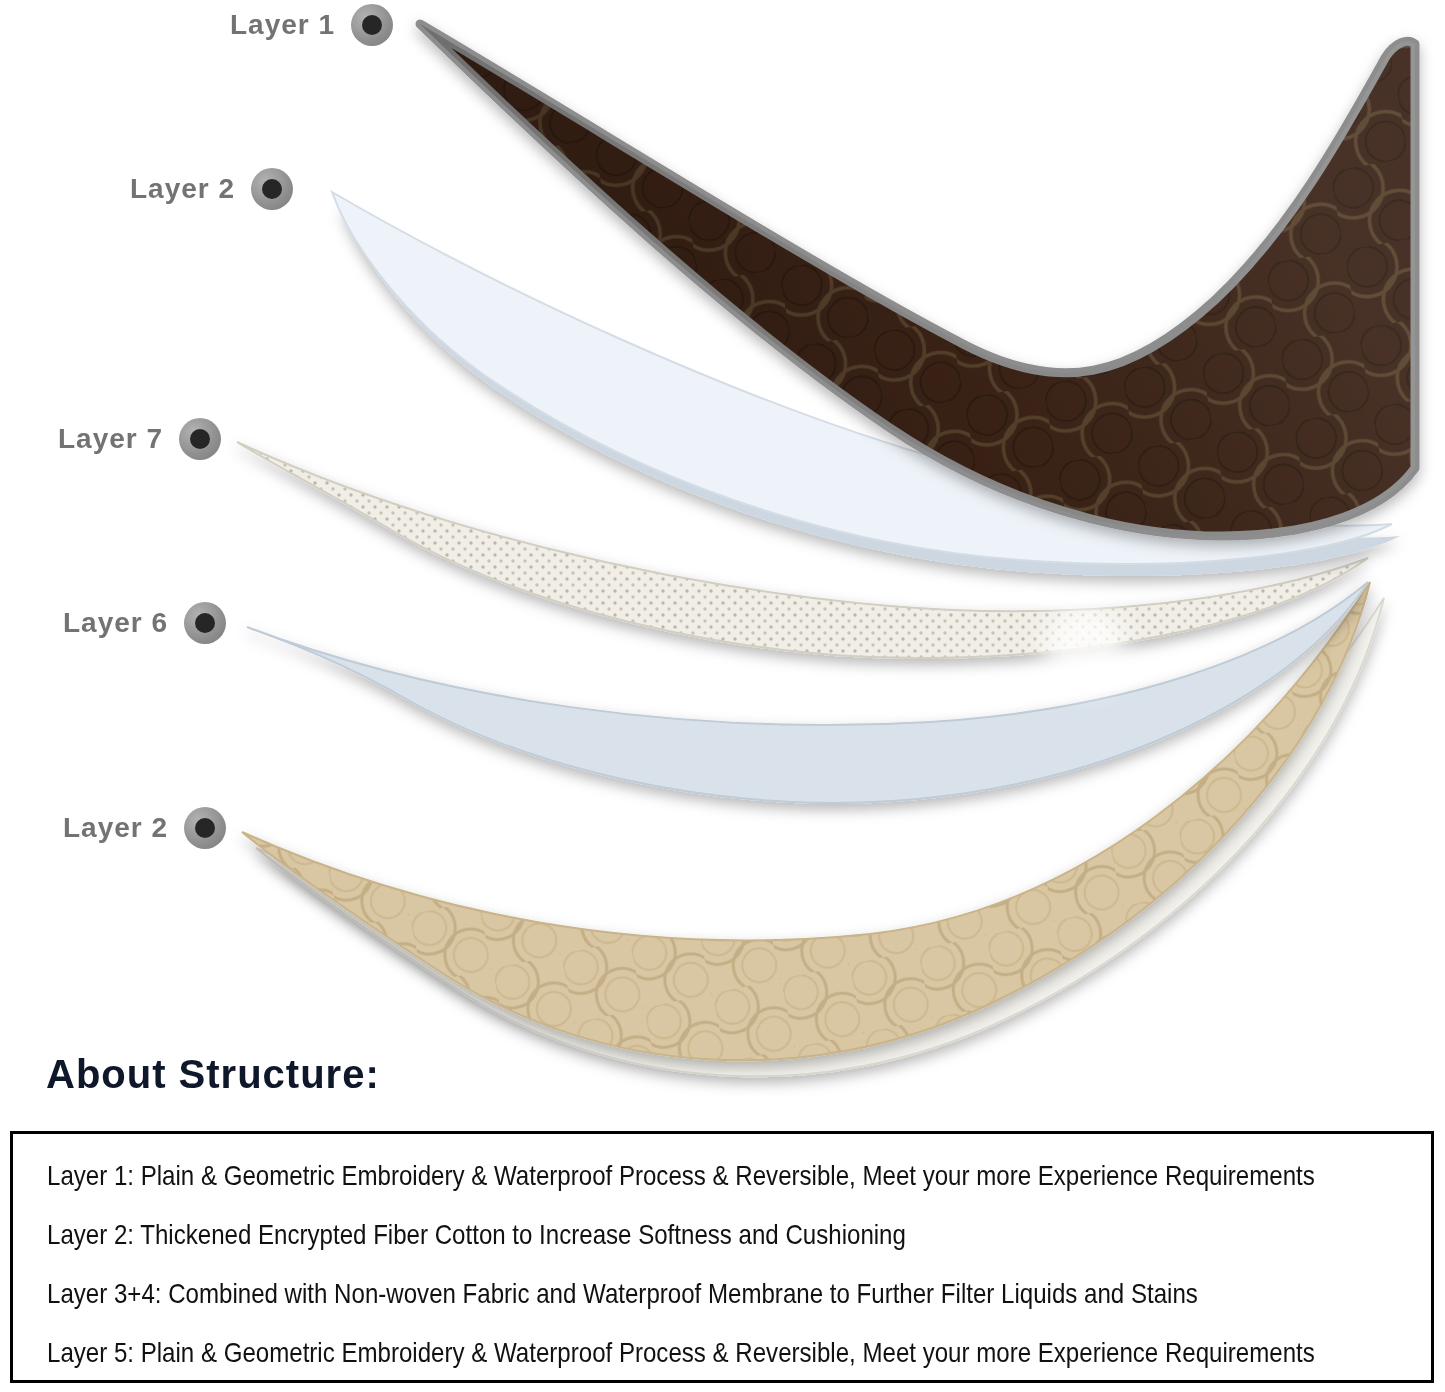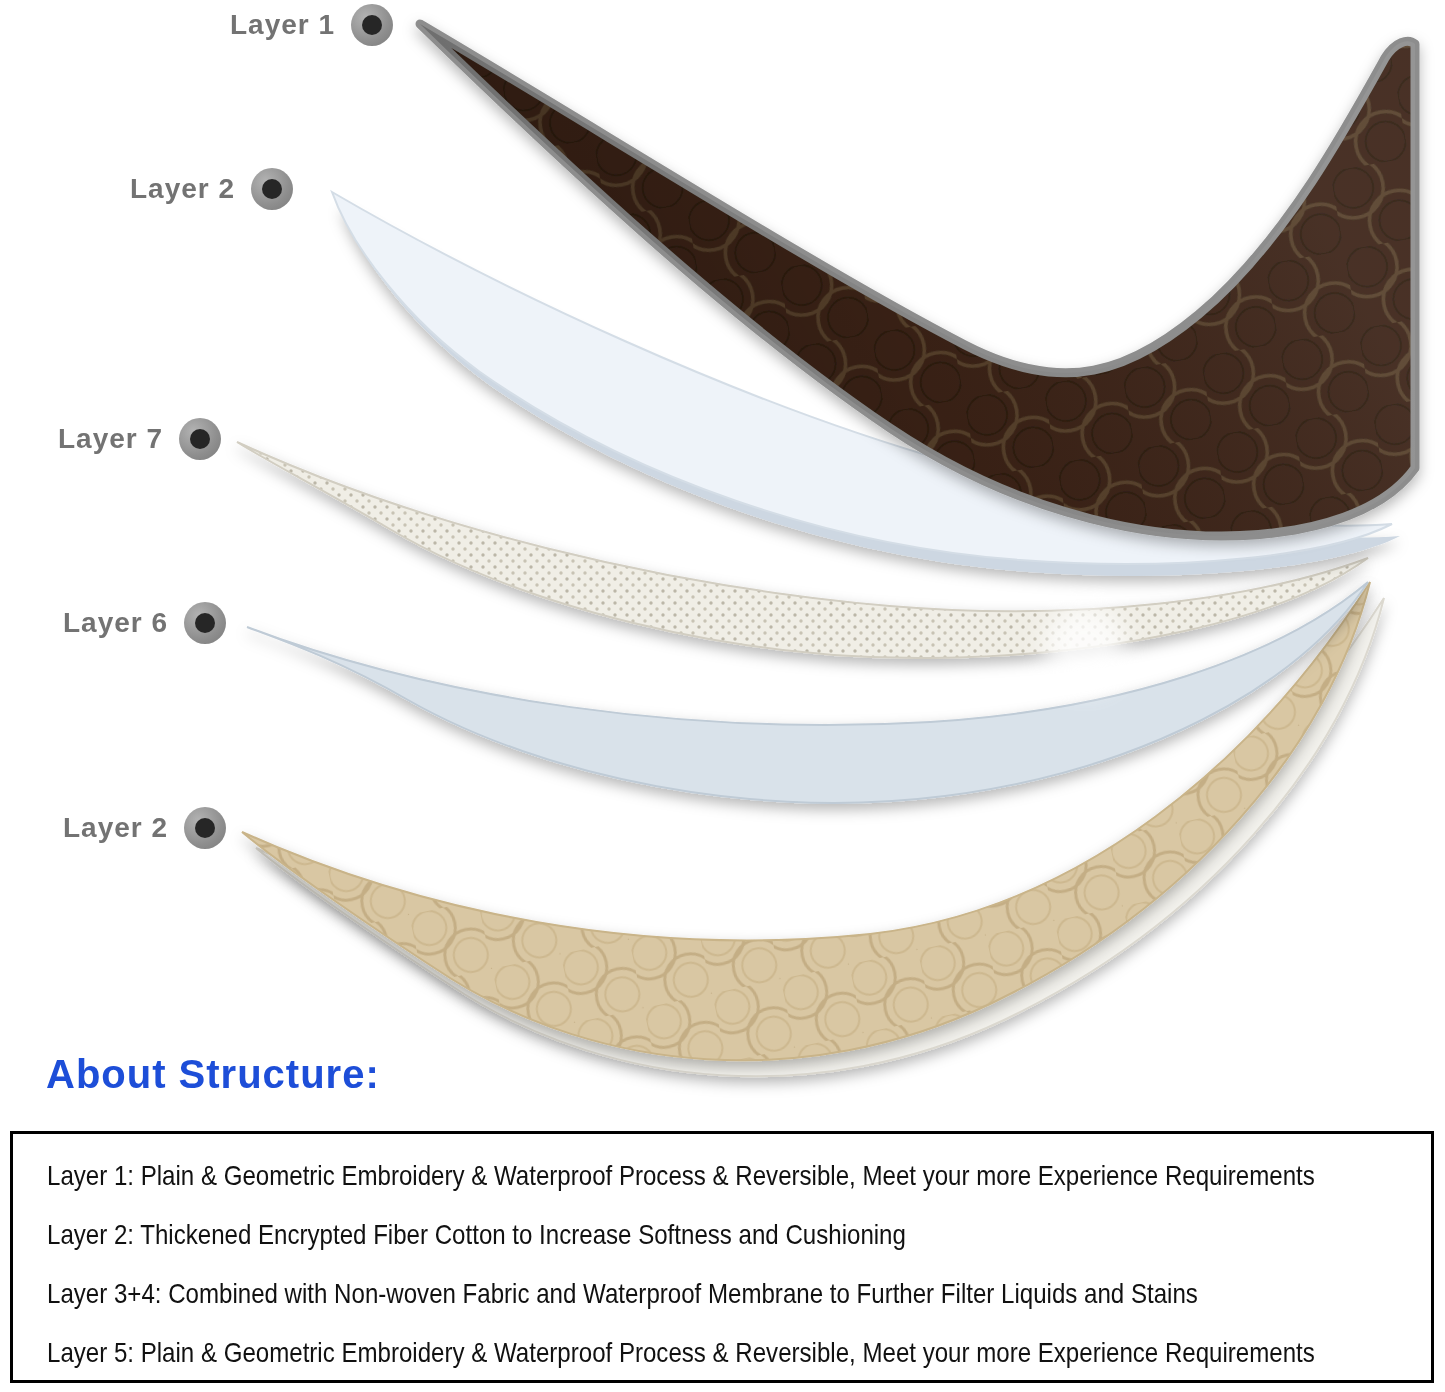--- a/index.html
+++ b/index.html
@@ -47,21 +47,21 @@
     border-radius: 50%;
     background: #262626;
   }
 
   .about-heading {
     position: absolute;
     left: 46px;
     top: 1052px;
     font-size: 40px;
     font-weight: 700;
-    color: #1d4ed8;
+    color: #0f172a;
     letter-spacing: 1px;
     z-index: 5;
   }
 
   .about-box {
     position: absolute;
     left: 10px;
     top: 1131px;
     width: 1424px;
     height: 252px;

